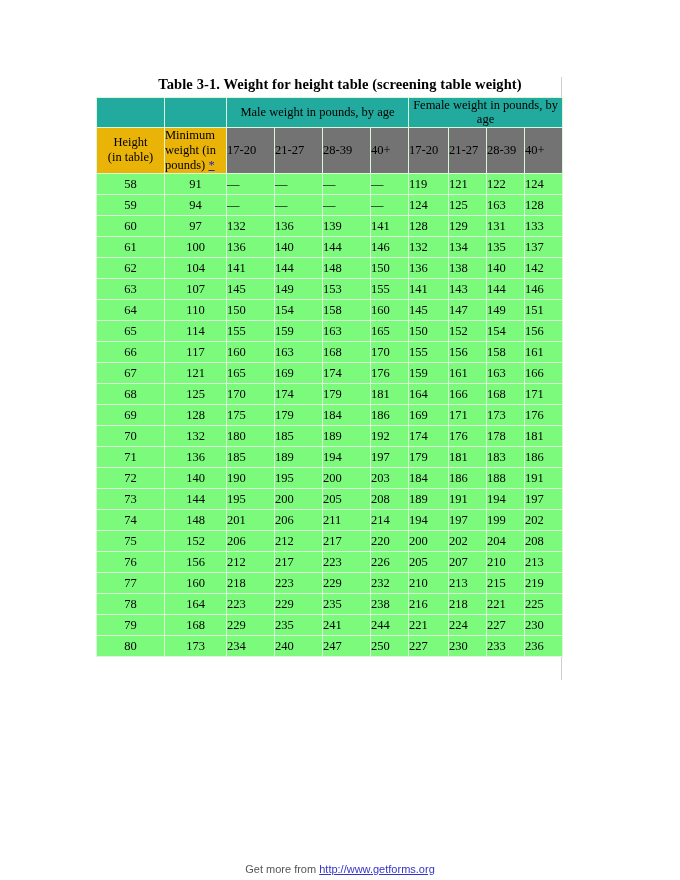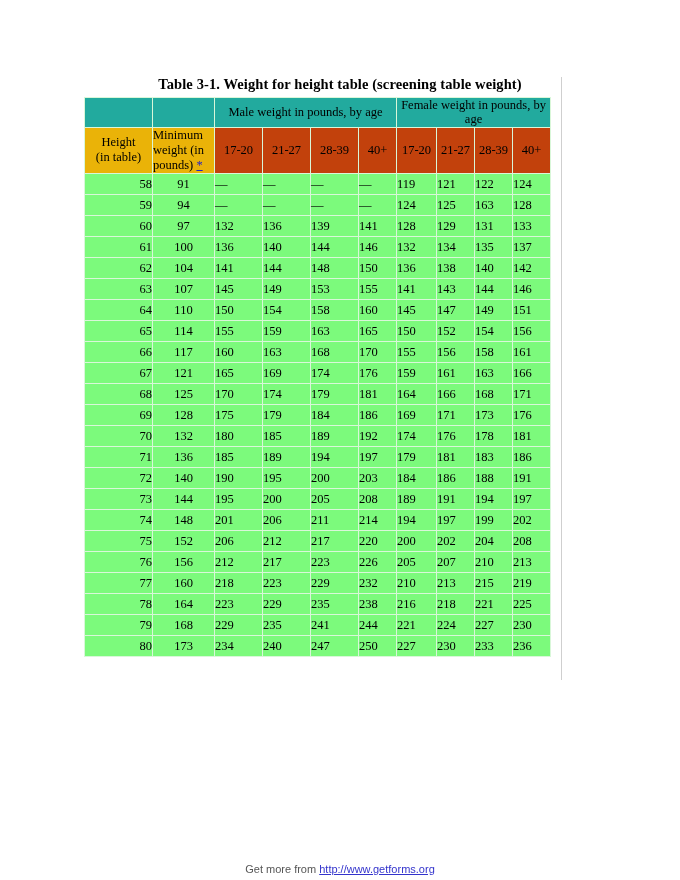--- a/index.html
+++ b/index.html
@@ -30,21 +30,21 @@
     width: 680px;
     text-align: center;
     font-size: 14.5px;
     font-weight: bold;
     color: #000000;
     letter-spacing: 0.1px;
   }
 
   #table-wrap {
     position: absolute;
-    left: 84px;
+    left: 96px;
     top: 97px;
     width: 466px;
   }
 
   table.wt {
     border-collapse: collapse;
     width: 466px;
     table-layout: fixed;
     font-size: 12.5px;
     color: #000000;
@@ -62,23 +62,23 @@
   }
   .hdr-group {
     background: #22aa9e;
     font-weight: bold;
     text-align: center;
     padding: 3px 4px;
     line-height: 1.15;
     font-size: 12.5px;
   }
   .hdr-sub {
-    background: #c2410c;
+    background: #737373;
     font-weight: bold;
-    text-align: center;
+    text-align: left;
     padding: 3px 4px 3px 4px;
     line-height: 1.15;
     vertical-align: top;
     font-size: 12.5px;
   }
   .hdr-height {
     background: #eab308;
     font-weight: bold;
     text-align: center;
     padding: 3px 4px;
@@ -100,21 +100,21 @@
     text-decoration: underline;
   }
 
   
   td.cell {
     background: #7cfa7c;
     height: 20px;
     line-height: 20px;
     font-size: 12.5px;
   }
-  td.c-height  { text-align: right;   padding-left: 5px; }
+  td.c-height  { text-align: center;   padding-left: 5px; }
   td.c-minwt   { text-align: center; padding-right: 4px; }
   td.c-val     { text-align: left;   padding-left: 5px; }
   td.c-dash    { text-align: left;   padding-left: 5px; }
 
   
   #edge-line {
     position: absolute;
     left: 561px;
     top: 77px;
     width: 1px;

